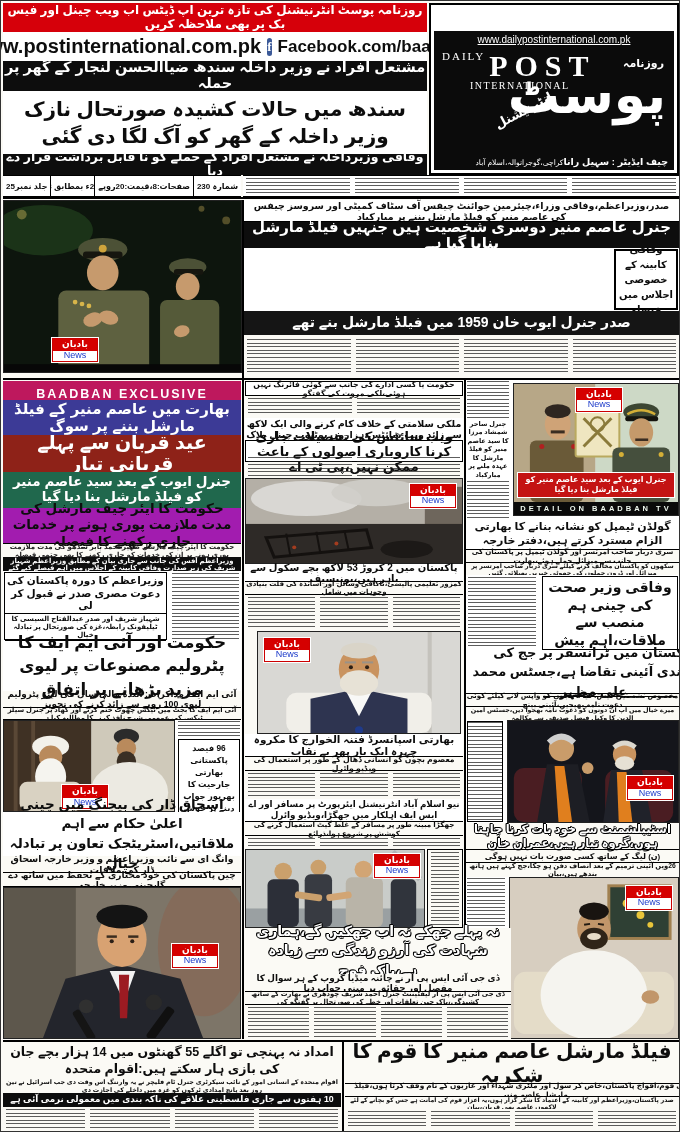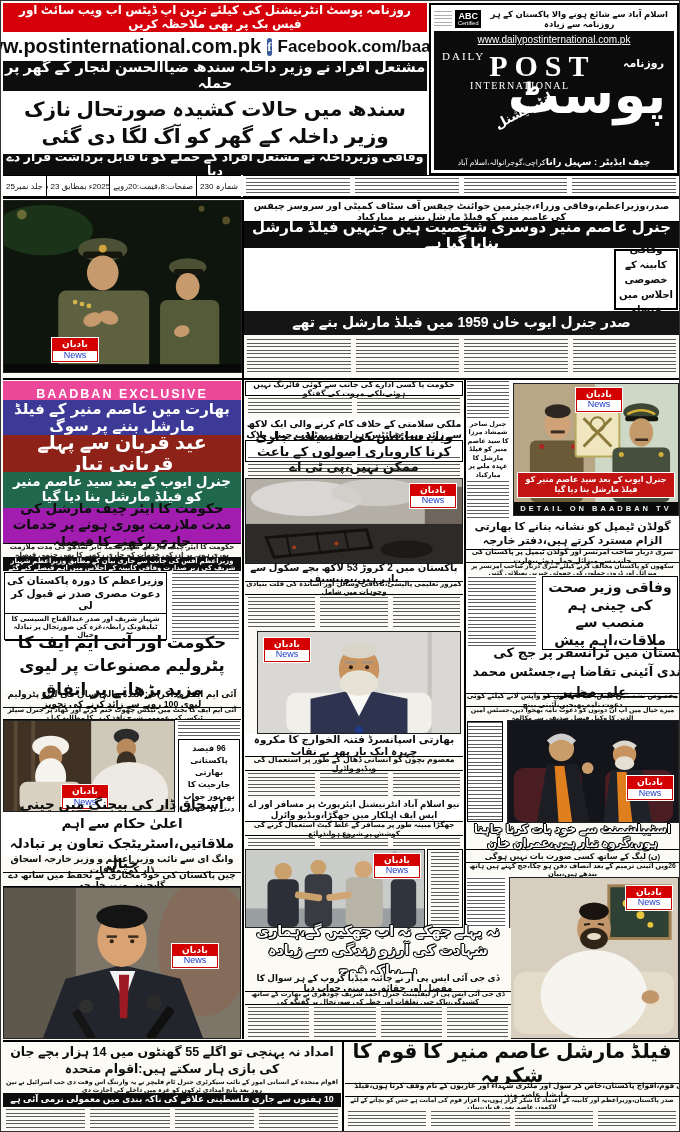--- a/index.html
+++ b/index.html
@@ -21,62 +21,54 @@
   .badge{position:absolute;width:46px;border:1px solid #c00;background:#fff;text-align:center;line-height:1.05;box-shadow:0 0 0 1px #fff}
   .badge .bt{display:block;background:#d50000;color:#fff;font-weight:bold;font-size:9px;padding:1px 0}
   .badge .bb{display:block;color:#1a39c9;font-weight:normal;font-size:9px;padding:0 0 1px}
   .vr{background:#000}
   .hr{background:#000}
   .serif{font-family:"Liberation Serif","DejaVu Serif",serif}
   .minihead{font-size:6.5px;font-weight:bold;text-align:center;direction:rtl;line-height:1.3;overflow:hidden}
   .mh-black{position:absolute;left:3px;right:3px;top:26px;bottom:3px;background:#0b0b0b;color:#fff}
   .gen-cap{position:absolute;left:3px;right:3px;bottom:17px;background:#c41313;color:#fff;font-weight:bold;font-size:8px;line-height:1.25;text-align:center;padding:2px;border:1px solid #fff;direction:rtl}
   .detail{position:absolute;left:0;right:0;bottom:0;height:13px;background:#0a0a0a;color:#eef7ee;font-size:7.5px;letter-spacing:3px;display:flex;align-items:center;justify-content:center;font-weight:bold}
-  .dl-item{border-right:1px solid #000;padding:0 3px;white-space:nowrap;overflow:hidden;display:flex;align-items:center;font-weight:normal;font-size:8px;direction:rtl}
+  .dl-item{border-right:1px solid #000;padding:0 3px;white-space:nowrap;overflow:hidden;display:flex;align-items:center;font-weight:bold;font-size:8px;direction:rtl}
 </style>
 </head>
 <body>
 
 <div class="sheet">
 
-  <div class="abs bar ur" style="left:2px;top:2px;width:424px;height:29px;background:#d6000a;font-size:12px;padding:0 4px">روزنامہ پوسٹ انٹرنیشنل کی کیلئے ترین اپ ڈیٹس اب ویب سائٹ اور فیس بک پر بھی ملاحظہ کریں</div>
+  <div class="abs bar ur" style="left:2px;top:2px;width:424px;height:29px;background:#d6000a;font-size:12px;padding:0 4px">روزنامہ پوسٹ انٹرنیشنل کی تازہ ترین اپ ڈیٹس اب ویب چینل اور فیس بک پر بھی ملاحظہ کریں</div>
 
   <div class="abs c" style="left:2px;top:31px;width:424px;height:29px;background:#fff;gap:6px">
     <span class="c serif" style="width:22px;height:22px;border-radius:50%;background:#f7c600;color:#d40000;font-weight:bold;font-size:16px">e</span>
     <span class="b" style="font-size:20px">www.postinternational.com.pk</span>
     <span class="c serif" style="width:18px;height:18px;border-radius:3px;background:#3b5998;color:#fff;font-weight:bold;font-size:13px">f</span>
     <span class="b" style="font-size:17px">Facebook.com/baadban</span>
   </div>
 
   <div class="abs bar ur" style="left:2px;top:60px;width:424px;height:30px;font-size:14.5px">مشتعل افراد نے وزیر داخلہ سندھ ضیاالحسن لنجار کے گھر پر حملہ</div>
 
   <div class="abs c ur b" style="left:2px;top:90px;width:424px;height:63px;font-size:20px;line-height:1.35;background:#fff;padding:0 2px">سندھ میں حالات کشیدہ صورتحال نازک وزیر داخلہ کے گھر کو آگ لگا دی گئی</div>
 
   <div class="abs bar ur" style="left:2px;top:153px;width:424px;height:21px;font-size:12.5px">وفاقی وزیرداخلہ نے مشتعل افراد کے حملے کو نا قابل برداشت قرار دے دیا</div>
 
   <div class="abs" style="left:428px;top:2px;width:250px;height:172px;background:#fff;border:2px solid #000">
-    <div style="position:absolute;left:3px;right:3px;top:3px;height:22px;display:flex;align-items:center;gap:3px">
-      <span class="pt" style="width:18px;height:16px;flex:none;opacity:.5"></span>
-      <span style="background:#000;color:#fff;text-align:center;line-height:1;padding:2px 3px">
-        <span class="b" style="font-size:9px;display:block">ABC</span>
-        <span style="font-size:5.5px;display:block">Certified</span>
-      </span>
-      <span class="ur b" style="flex:1;font-size:8.5px;text-align:center">اسلام آباد سے شائع ہونے والا پاکستان کے ہر روزنامہ سے زیادہ</span>
-    </div>
     <div class="mh-black">
       <div style="text-align:center;font-size:10px;text-decoration:underline;padding-top:3px">www.dailypostinternational.com.pk</div>
       <div class="serif" style="position:absolute;left:8px;top:20px;line-height:1">
         <span style="font-size:11px;letter-spacing:2px;vertical-align:top">DAILY</span>
         <span class="b" style="font-size:30px;letter-spacing:7px">POST</span>
         <div style="font-size:10px;letter-spacing:1.5px;margin-left:28px">INTERNATIONAL</div>
       </div>
       <div class="ur b" style="position:absolute;right:10px;top:26px;font-size:11px">روزنامہ</div>
       <div class="ur b" style="position:absolute;right:8px;top:38px;font-size:52px;line-height:1">پوسٹ</div>
       <div class="ur b" style="position:absolute;left:58px;top:72px;font-size:13px;transform:rotate(-28deg)">انٹرنیشنل</div>
-      <div style="position:absolute;left:6px;right:6px;bottom:3px;display:flex;justify-content:center;align-items:flex-end">
+      <div style="position:absolute;left:6px;right:6px;bottom:3px;display:flex;justify-content:flex-end;align-items:flex-end">
         <span class="ur" style="font-size:7.5px">کراچی،گوجرانوالہ،اسلام آباد</span>
         <span class="ur b" style="font-size:9.5px">چیف ایڈیٹر : سہیل رانا</span>
       </div>
     </div>
   </div>
 
   <div class="abs by" style="left:2px;top:174px;width:238px;height:22px;background:#fff;display:flex;align-items:stretch">
     <span class="dl-item">جلد نمبر25</span>
     <span class="dl-item" style="flex:1;justify-content:center">بدھ 21 مئی 2025ء بمطابق 23 ذیقعد 1446ھ</span>
     <span class="dl-item">صفحات:8،قیمت:20روپے</span>
@@ -130,21 +122,21 @@
     <span class="pt"></span>
       <span class="pt"></span>
     <span class="pt"></span>
       <span class="pt"></span>
   </div>
   <div class="abs hr" style="left:2px;top:377px;width:676px;height:2px"></div>
 
   <div class="abs vr" style="left:241px;top:199px;width:2px;height:839px"></div>
   <div class="abs vr" style="left:463px;top:379px;width:2px;height:659px"></div>
 
-  <div class="abs bar" style="left:2px;top:380px;width:238px;height:27px;background:#ec4899;font-size:12.5px;letter-spacing:2px">BAADBAN  EXCLUSIVE</div>
+  <div class="abs bar" style="left:2px;top:380px;width:238px;height:27px;background:#be185d;font-size:12.5px;letter-spacing:2px">BAADBAN  EXCLUSIVE</div>
   <div class="abs bar ur" style="left:2px;top:399px;width:238px;height:35px;background:#3c3a96;font-size:15px;padding:0 2px">بھارت میں عاصم منیر کے فیلڈ مارشل بننے پر سوگ</div>
   <div class="abs bar ur" style="left:2px;top:434px;width:238px;height:37px;background:#8e2218;font-size:19px">عید قربان سے پہلے قربانی تیار</div>
   <div class="abs bar ur" style="left:2px;top:471px;width:238px;height:36px;background:#20684d;font-size:13.5px;padding:0 2px">جنرل ایوب کے بعد سید عاصم منیر کو فیلڈ مارشل بنا دیا گیا</div>
   <div class="abs c ur b" style="left:2px;top:507px;width:238px;height:36px;font-size:13.5px;line-height:1.2;background:#a21caf;border-bottom:1px solid #000;padding:0 2px">حکومت کا ایئر چیف مارشل کی مدت ملازمت پوری ہونے پر خدمات جاری رکھنے کا فیصلہ</div>
   <div class="abs c ur b" style="left:2px;top:543px;width:238px;height:13px;font-size:7px;color:#222">حکومت کا ایئر چیف مارشل ظہیر احمد بابر سدھو کی مدت ملازمت پوری ہونے پر ان کی خدمات کو جاری رکھنے کا بھی حتمی فیصلہ</div>
   <div class="abs bar ur" style="left:2px;top:556px;width:238px;height:14px;font-size:6.8px">وزیراعظم آفس کی جانب سے جاری بیان کے مطابق وزیراعظم شہباز شریف کی زیر صدارت وفاقی کابینہ کے اجلاس میں اہم فیصلے کیے گئے</div>
 
   <div class="abs" style="left:2px;top:570px;width:238px;height:70px;display:flex;gap:2px;background:#fff">
     <div class="bx" style="flex:2.4;margin:1px;display:flex;flex-direction:column">
       <div class="c ur b" style="font-size:10.5px;line-height:1.2;padding:1px 2px">وزیراعظم کا دورہ پاکستان کی دعوت مصری صدر نے قبول کر لی</div>

